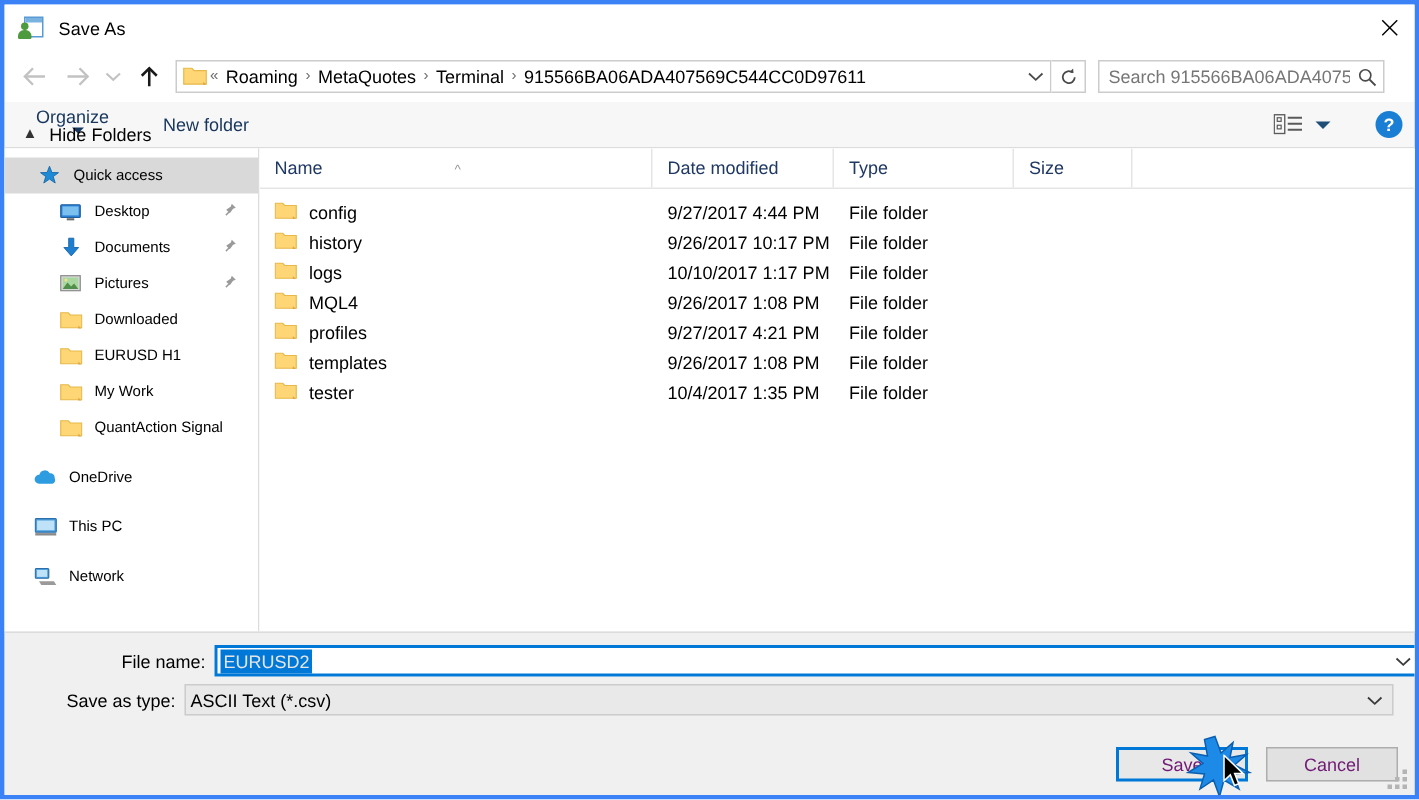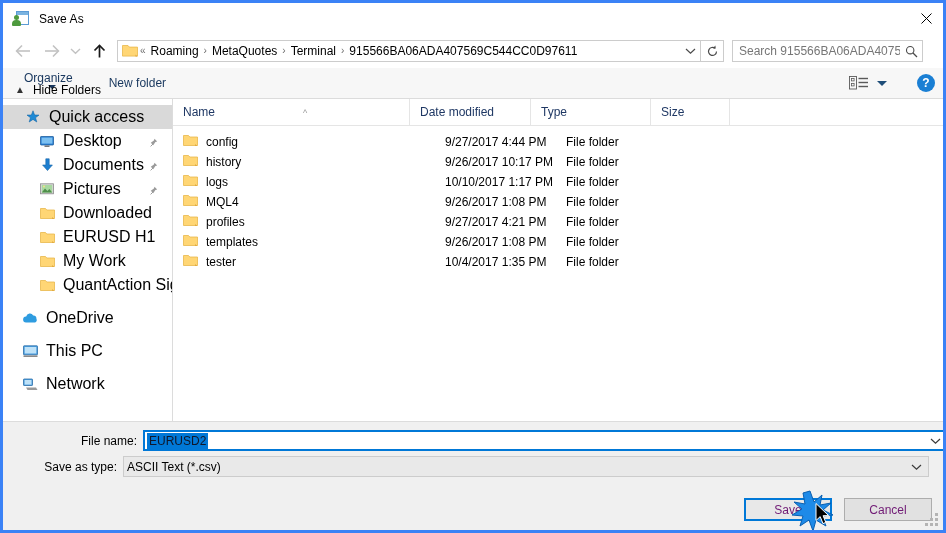--- a/index.html
+++ b/index.html
@@ -239,21 +239,21 @@
     border-right: 1px solid #dcdcdc;
     box-sizing: border-box;
     padding-top: 6px;
     overflow: hidden;
     flex: none;
   }
   .side-item {
     height: 24px;
     display: flex;
     align-items: center;
-    font-size: 16px;
+    font-size: 10px;
     color: #000000;
     padding-left: 0px;
     position: relative;
     white-space: nowrap;
   }
   .side-item.selected { background: #d9d9d9; }
   .side-item .si-icon {
     width: 20px;
     display: flex; align-items: center; justify-content: center;
     flex: none;
@@ -289,21 +289,21 @@
     color: #1f3864;
     height: 26px;
     line-height: 26px;
     box-sizing: border-box;
     padding-left: 10px;
     border-right: 1px solid #e5e5e5;
     position: relative;
     overflow: hidden;
     white-space: nowrap;
   }
-  .col-h.c-name { width: 237px; }
+  .col-h.c-name { width: 262px; }
   .col-h.c-date { width: 121px; }
   .col-h.c-type { width: 120px; }
   .col-h.c-size { width: 79px; }
   .sort-caret {
     position: absolute;
     left: 130px; top: 1px;
     color: #9a9a9a;
     font-size: 9px;
   }
   .row {
@@ -387,21 +387,21 @@
     border: 1px solid #cccccc;
   }
   .combo .val {
     font-size: 12px;
     padding-left: 3px;
     color: #000000;
     white-space: nowrap;
   }
   .combo.filename .val {
     background: #0078d7;
-    color: #0f172a;
+    color: #e5e5e5;
     padding: 1px 2px;
     margin-left: 2px;
     text-align: right;
   }
   .combo .chev {
     position: absolute;
     right: 6px;
     top: 50%;
     transform: translateY(-50%);
   }

